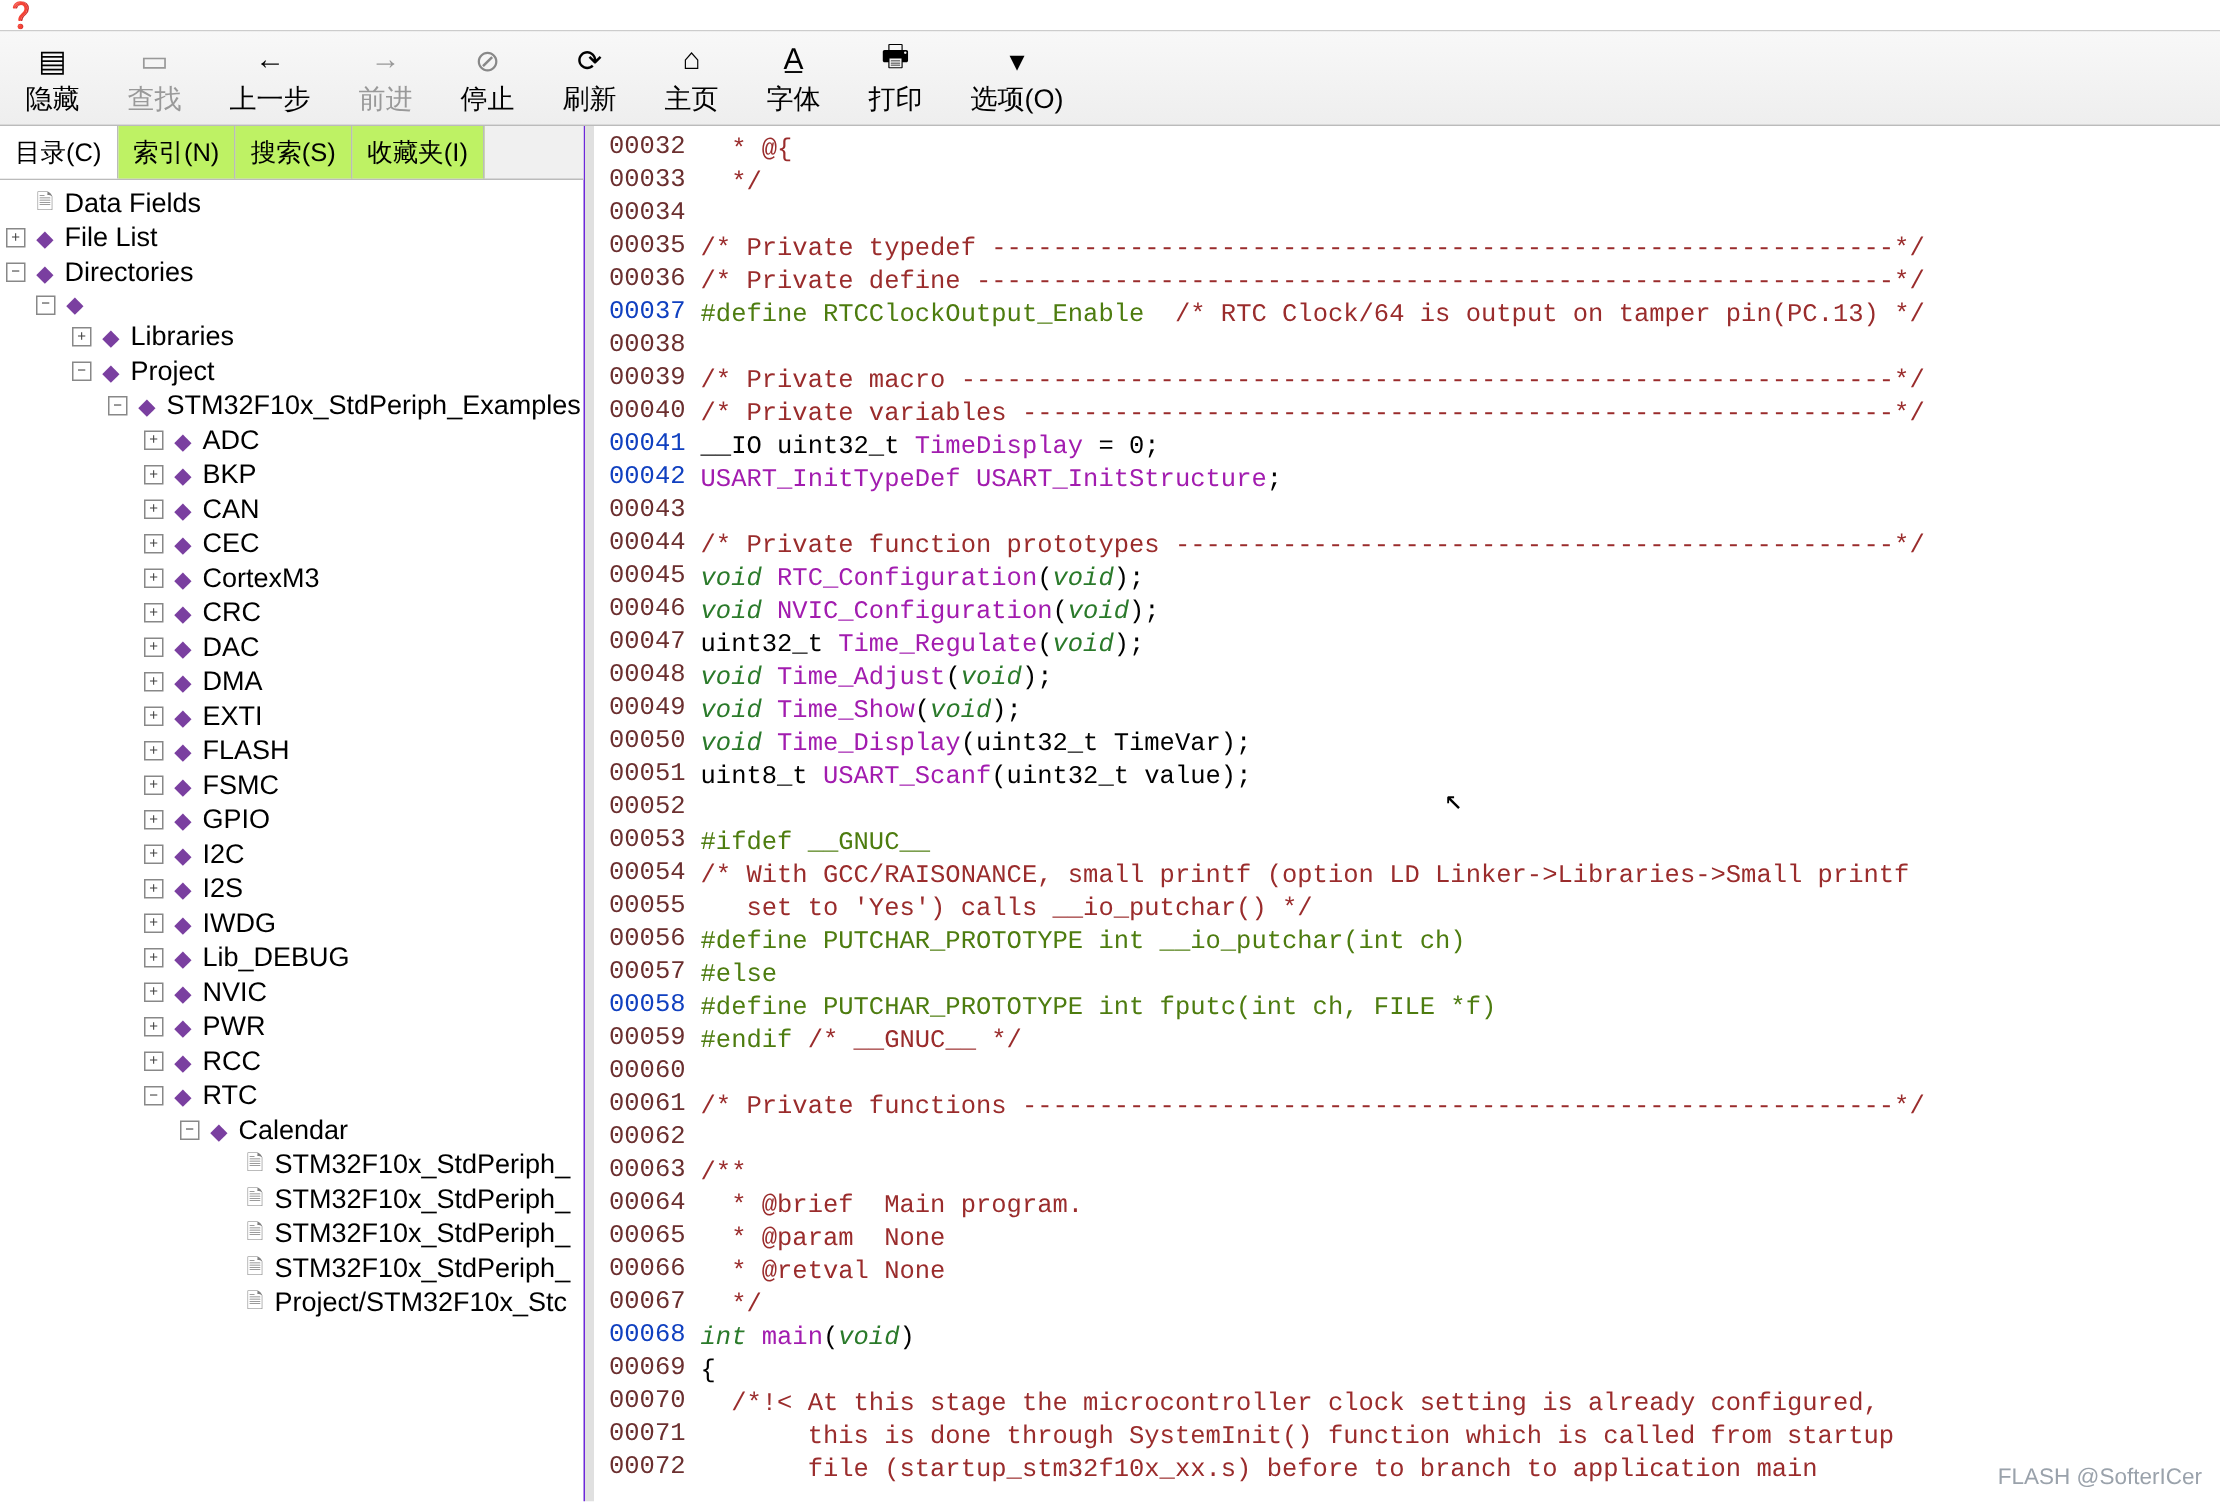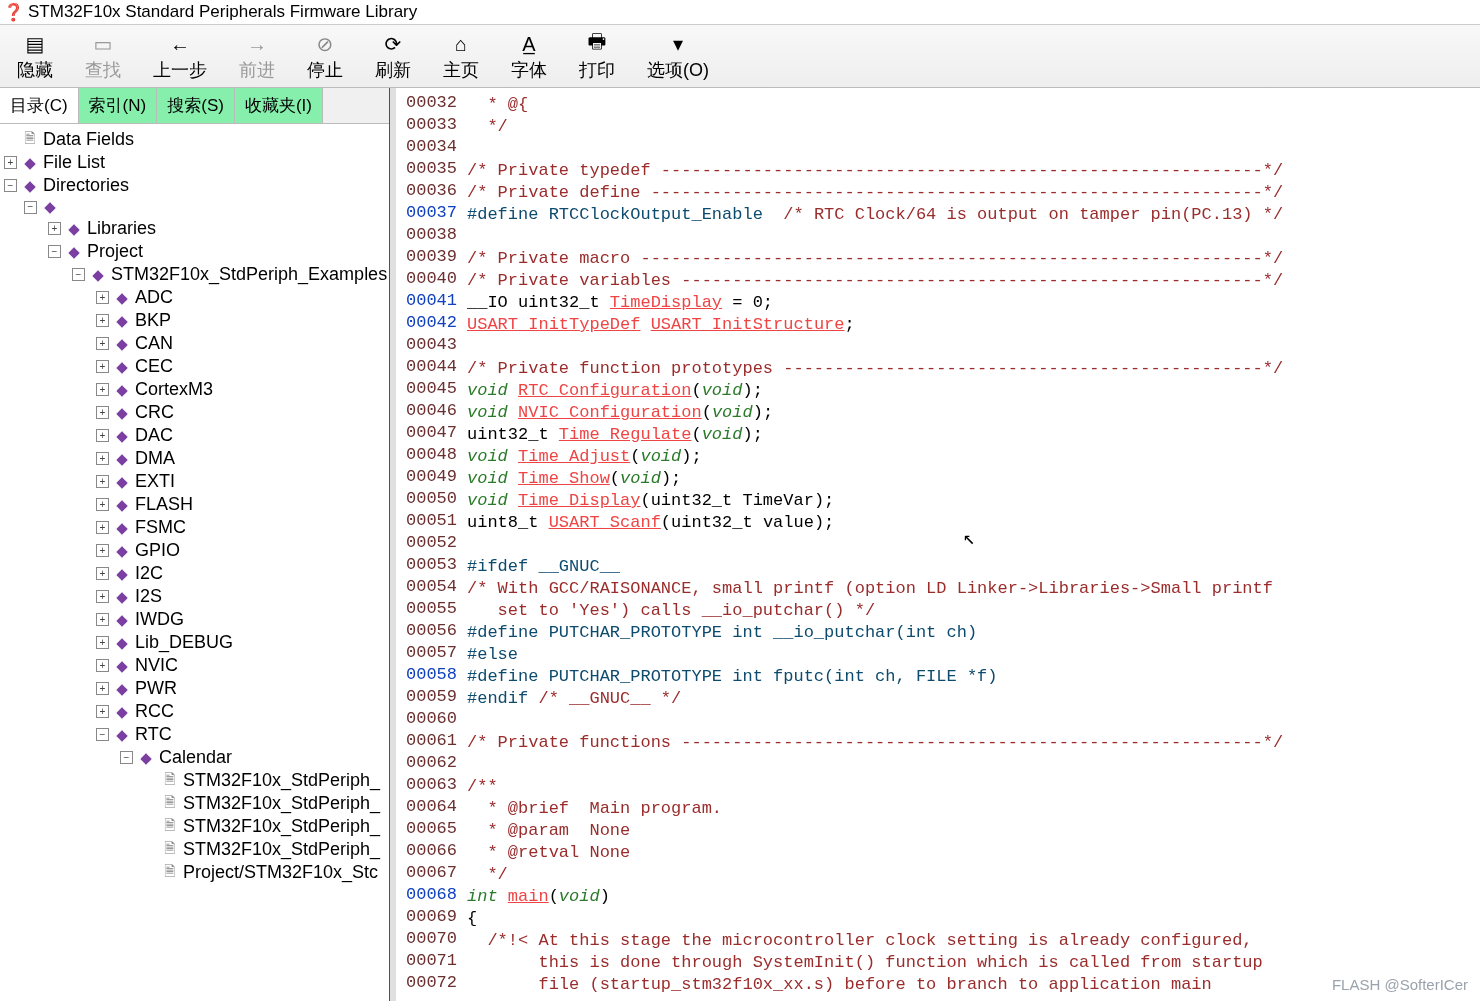--- a/index.html
+++ b/index.html
@@ -70,21 +70,21 @@
   background: #f0f0f0;
 }
 .side-tabs .stab {
   padding: 6px 10px;
   font-size: 17px;
   border-right: 1px solid #bbb;
   cursor: pointer;
   background: #fff;
 }
 .side-tabs .stab.active { background: #fff; font-weight: normal; }
-.side-tabs .stab:not(.active){ background:#86efac; }
+.side-tabs .stab:not(.active){ background:#bef264; }
 .tree-wrap {
   flex: 1;
   overflow-y: auto;
   min-height: 0;
   position: relative;
 }
 .tree-wrap::-webkit-scrollbar { width: 16px; }
 .tree-wrap::-webkit-scrollbar-track { background: #f0f0f0; border-left:1px solid #ccc; }
 .tree-wrap::-webkit-scrollbar-thumb { background: #c8c8c8; border:1px solid #aaa; }
 .tree {
@@ -143,24 +143,24 @@
 .code {
   flex: 1;
   padding: 6px 0 6px 4px;
   font-family: "Courier New", monospace;
   font-size: 17px;
   line-height: 22px;
   white-space: pre;
   position: relative;
 }
 .cm { color: #9a2c2c; }
-.pp { color: #0c4a6e; }
+.pp { color: #4d7c0f; }
 .kw { color: #2a7a2a; font-style: italic; }
 .ln-link { color: #1040c0; cursor:pointer; }
-.idlink { color: #ef4444; text-decoration: underline; cursor:pointer; }
+.idlink { color: #a21caf; cursor:pointer; }
 .cursor-arrow {
   position: absolute;
   left: 500px;
   top: 440px;
   font-size: 20px;
   color: #000;
   pointer-events: none;
 }
 .watermark {
   position: fixed;
@@ -168,21 +168,20 @@
   bottom: 8px;
   font-size: 15px;
   color: #9aa2ab;
 }
 </style>
 </head>
 <body>
 
 <div class="titlebar">
   <span class="app-icon">❓</span>
-  <span>STM32F10x Standard Peripherals Firmware Library</span>
 </div>
 
 <div class="toolbar">
   <div class="tb-btn">
     <span class="tb-icon">▤</span>
     <span>隐藏</span>
   </div>
   <div class="tb-btn disabled">
     <span class="tb-icon">▭</span>
     <span>查找</span>

